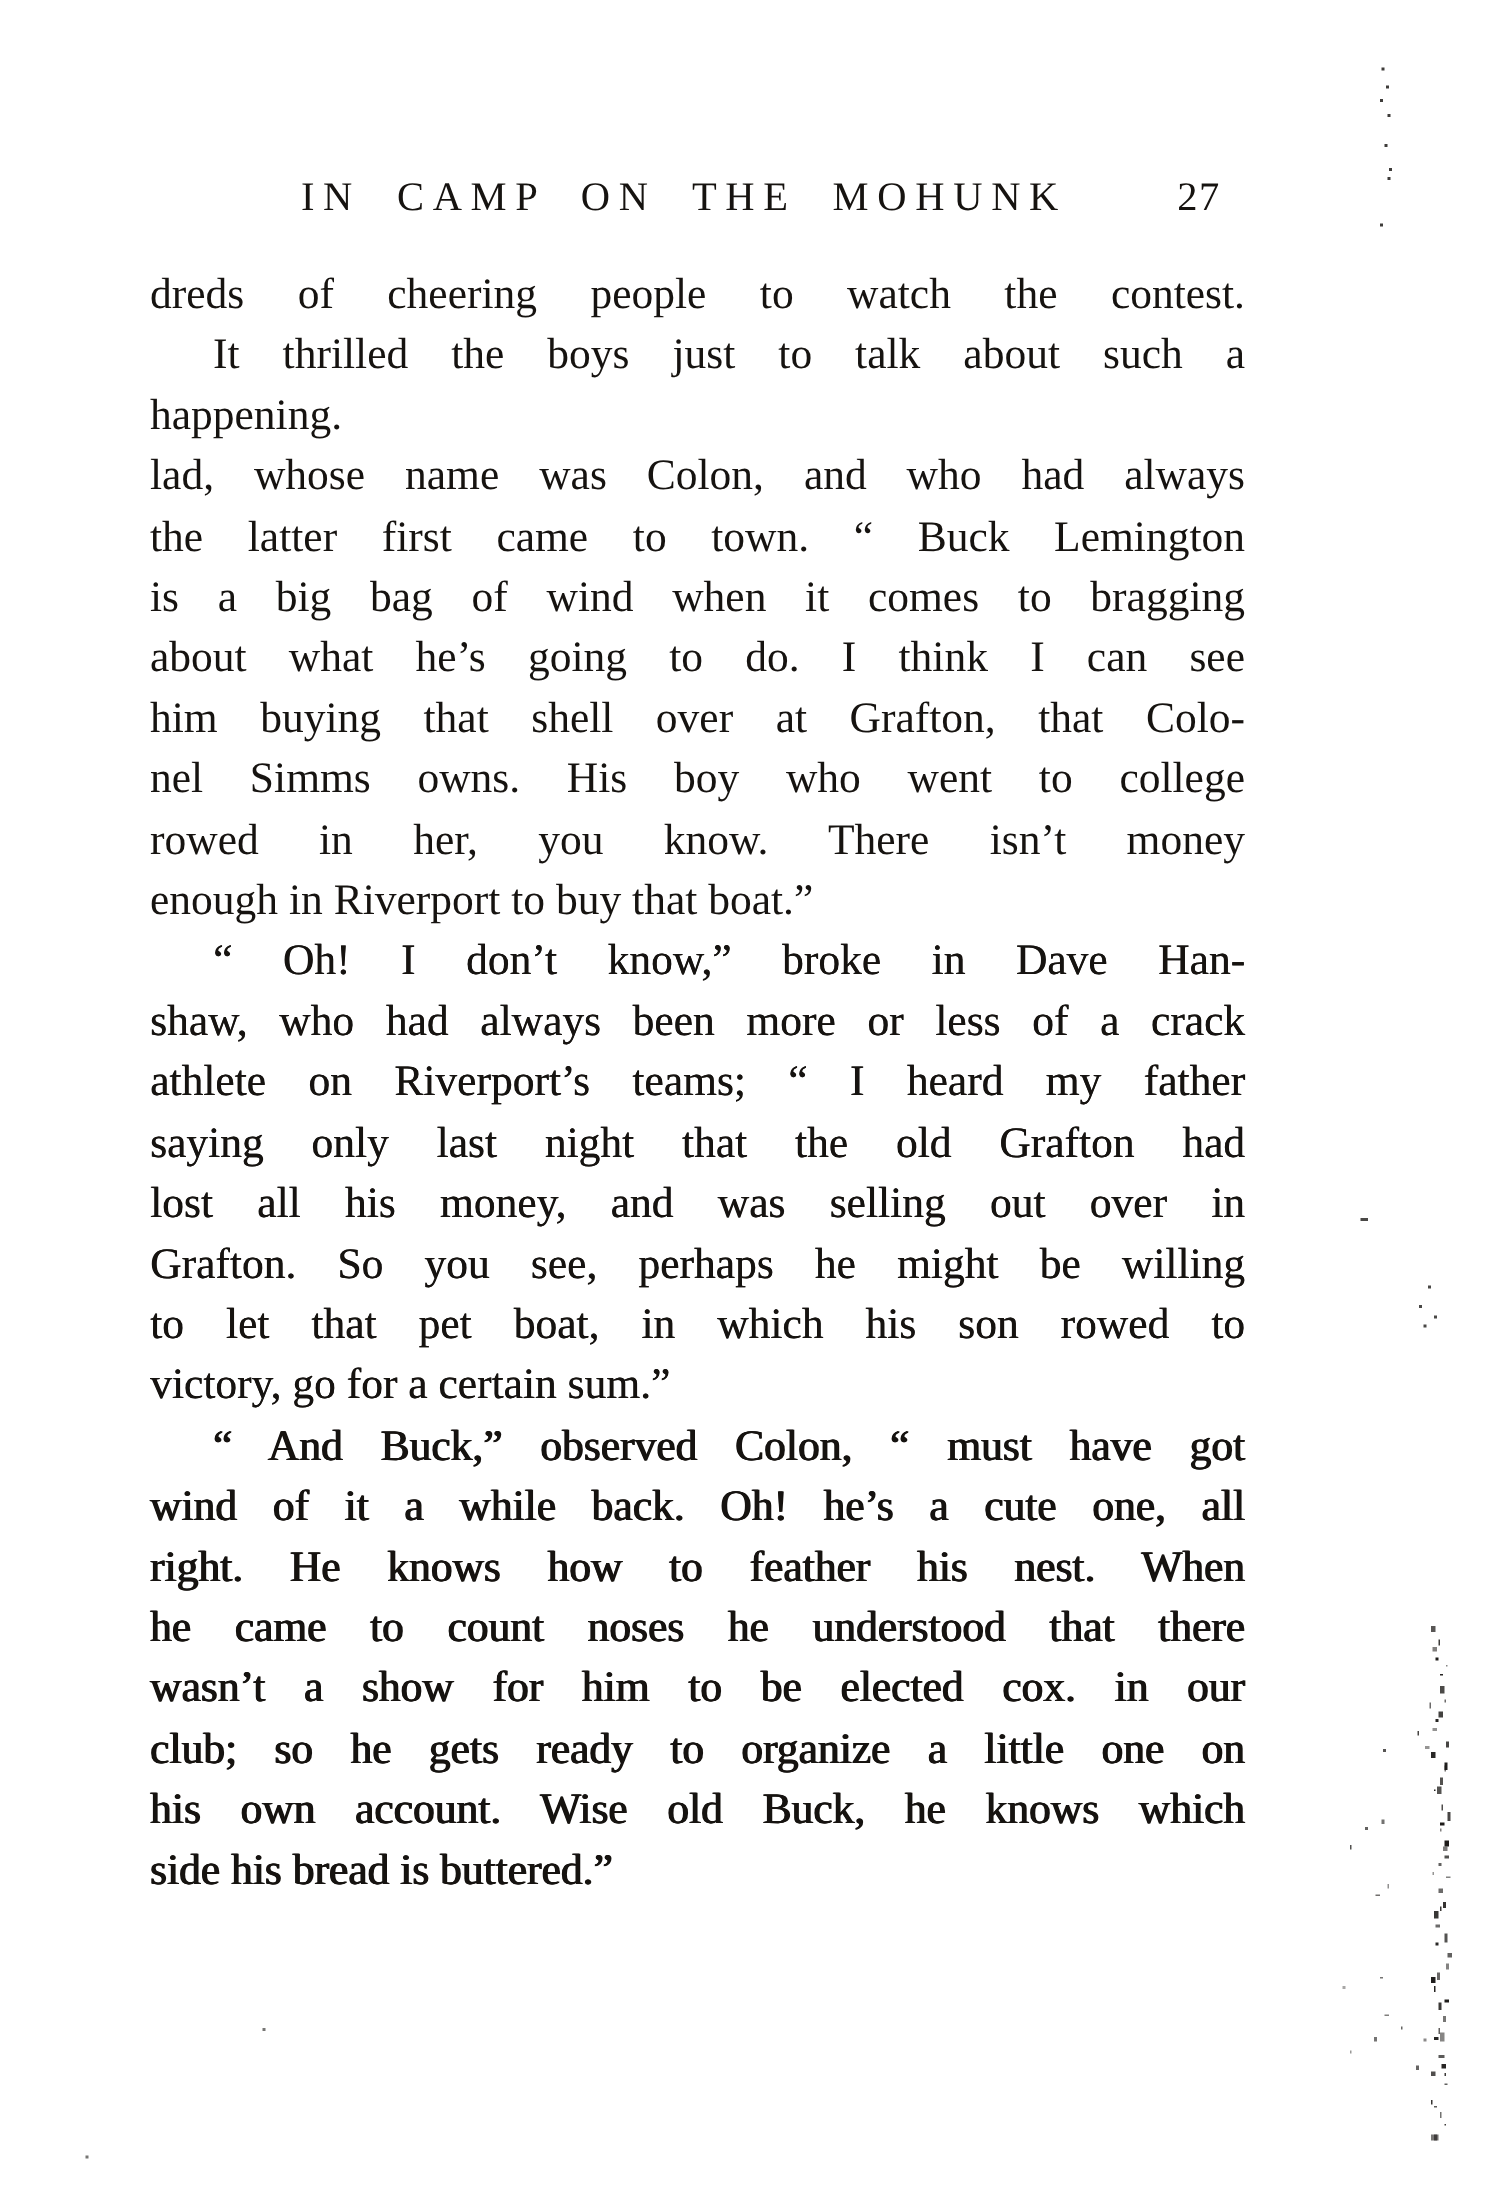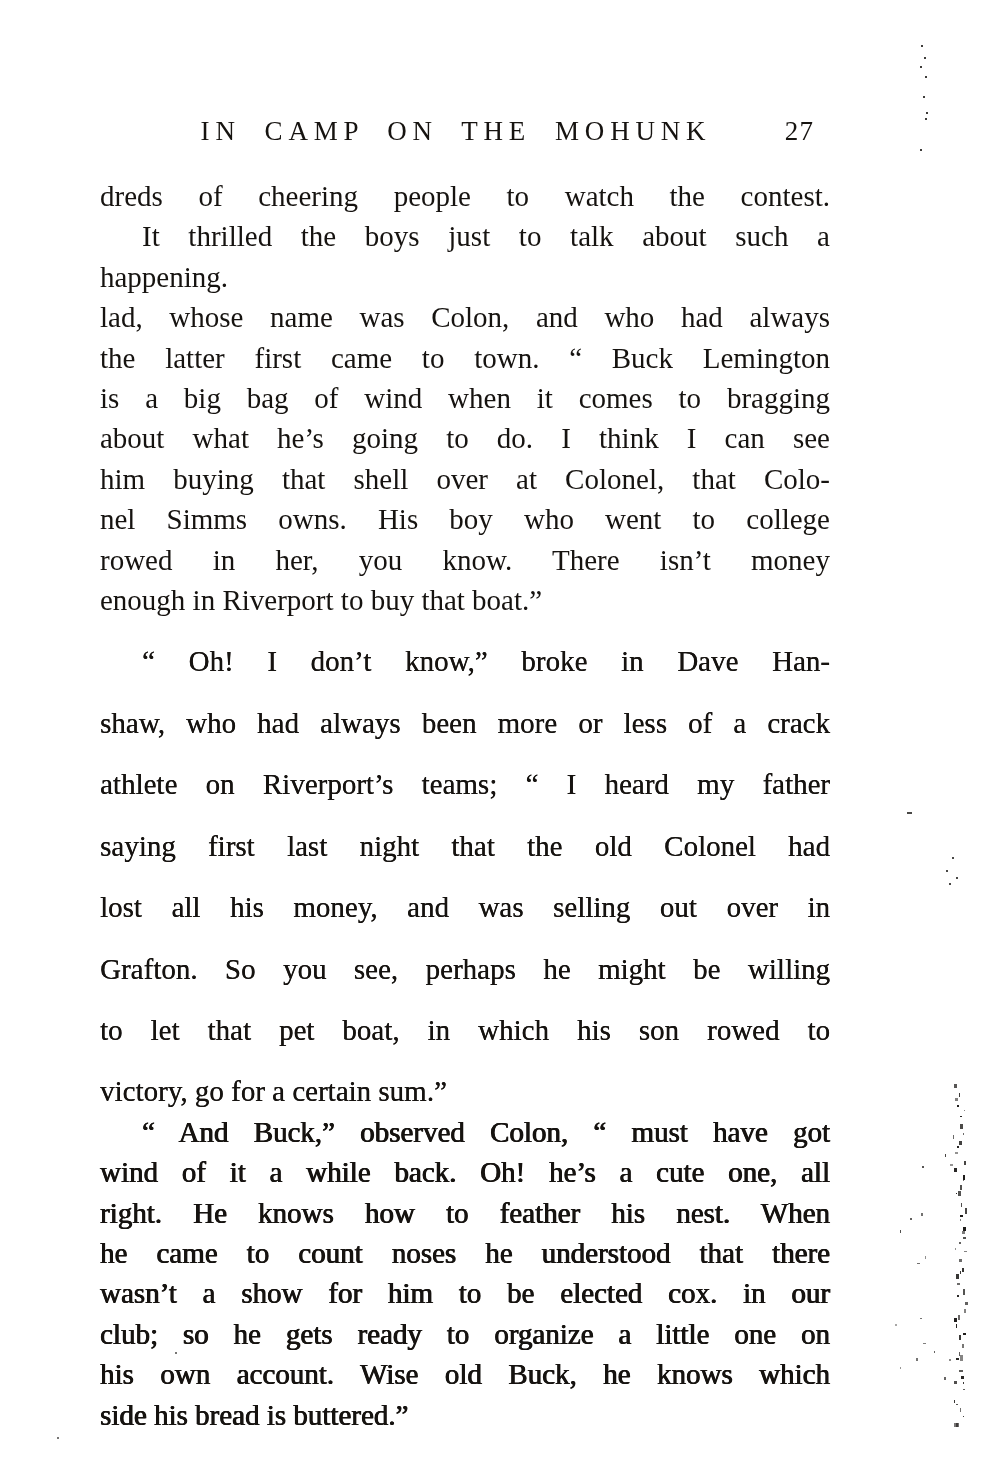--- a/index.html
+++ b/index.html
@@ -67,21 +67,20 @@
   }
   .line.indent {
     text-indent: 42px;
   }
   
   .para:nth-child(5) .line {
     text-shadow: 0.55px 0 0 currentColor, -0.3px 0 0 currentColor;
   }
   .para:nth-child(4) .line {
     text-shadow: 0.25px 0 0 currentColor;
-    margin-top: 21px;
   }
   .scan-noise {
     position: absolute;
     inset: 0;
     pointer-events: none;
   }
   .speck {
     position: absolute;
     background: #1c1a18;
   }
@@ -102,30 +101,30 @@
       </div>
       <div class="para">
         <div class="line indent fill">It thrilled the boys just to talk about such a</div>
         <div class="line">happening.</div>
       </div>
       <div class="para">
         <div class="line fill">lad, whose name was Colon, and who had always</div>
         <div class="line fill">the latter first came to town. “ Buck Lemington</div>
         <div class="line fill">is a big bag of wind when it comes to bragging</div>
         <div class="line fill">about what he’s going to do. I think I can see</div>
-        <div class="line fill">him buying that shell over at Colonel, that Colo-</div>
+        <div class="line fill">him buying that shell over at Grafton, that Colo-</div>
         <div class="line fill">nel Simms owns. His boy who went to college</div>
         <div class="line fill">rowed in her, you know. There isn’t money</div>
         <div class="line">enough in Riverport to buy that boat.”</div>
       </div>
       <div class="para">
         <div class="line indent fill">“ Oh! I don’t know,” broke in Dave Han-</div>
         <div class="line fill">shaw, who had always been more or less of a crack</div>
         <div class="line fill">athlete on Riverport’s teams; “ I heard my father</div>
-        <div class="line fill">saying first last night that the old Colonel had</div>
+        <div class="line fill">saying only last night that the old Grafton had</div>
         <div class="line fill">lost all his money, and was selling out over in</div>
         <div class="line fill">Grafton. So you see, perhaps he might be willing</div>
         <div class="line fill">to let that pet boat, in which his son rowed to</div>
         <div class="line">victory, go for a certain sum.”</div>
       </div>
       <div class="para">
         <div class="line indent fill">“ And Buck,” observed Colon, “ must have got</div>
         <div class="line fill">wind of it a while back. Oh! he’s a cute one, all</div>
         <div class="line fill">right. He knows how to feather his nest. When</div>
         <div class="line fill">he came to count noses he understood that there</div>

